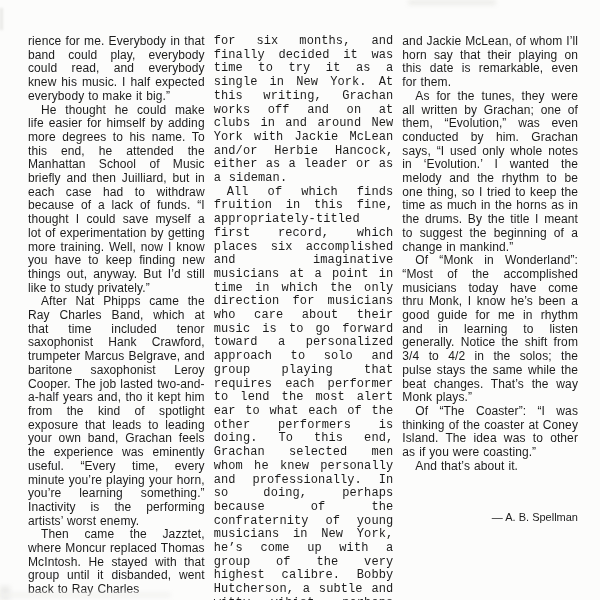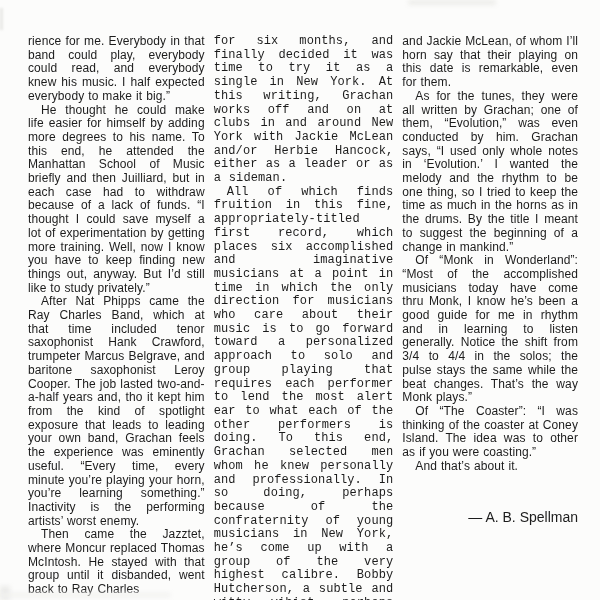--- a/index.html
+++ b/index.html
@@ -41,21 +41,21 @@
     word-spacing: 0.5px;
   }
   .column p.indent {
     text-indent: 13px;
   }
   .signature {
     margin-top: 26px;
     text-align: right;
   }
   .signature .sig-name {
-    font-size: 14px;
+    font-size: 11px;
     line-height: 14px;
     color: #1c1c1c;
     margin-top: 36px;
   }
   .signature .sig-credit {
     font-size: 10.5px;
     line-height: 14px;
     color: #1c1c1c;
     font-style: italic;
   }
@@ -101,21 +101,21 @@
     </div>
 
     <div class="column col-2">
       <p>for six months, and finally decided it was time to try it as a single in New York. At this writing, Grachan works off and on at clubs in and around New York with Jackie McLean and/or Herbie Hancock, either as a leader or as a sideman.</p>
       <p class="indent">All of which finds fruition in this fine, appropriately-titled first record, which places six accomplished and imaginative musicians at a point in time in which the only direction for musicians who care about their music is to go forward toward a personalized approach to solo and group playing that requires each performer to lend the most alert ear to what each of the other performers is doing. To this end, Grachan selected men whom he knew personally and professionally. In so doing, perhaps because of the confraternity of young musicians in New York, he’s come up with a group of the very highest calibre. Bobby Hutcherson, a subtle and witty vibist, perhaps the most interesting man to come along on his instrument in the last five years; Bob Cranshaw, a strong and imaginative bassist who achieved some prominence with the steamrolling Sonny Rollins Quartet; Anthony Williams, a startlingly accomplished young drummer from Boston who has already been used extensively by Miles Davis; Lee Morgan</p>
     </div>
 
     <div class="column col-3">
       <p>and Jackie McLean, of whom I’ll horn say that their playing on this date is remarkable, even for them.</p>
       <p class="indent">As for the tunes, they were all written by Grachan; one of them, “Evolution,” was even conducted by him. Grachan says, “I used only whole notes in ‘Evolution.’ I wanted the melody and the rhythm to be one thing, so I tried to keep the time as much in the horns as in the drums. By the title I meant to suggest the beginning of a change in mankind.”</p>
-      <p class="indent">Of “Monk in Wonderland”: “Most of the accomplished musicians today have come thru Monk, I know he’s been a good guide for me in rhythm and in learning to listen generally. Notice the shift from 3/4 to 4/4 in the solos; the pulse stays the same while the beat changes. That’s the way Monk plays.”</p>
+      <p class="indent">Of “Monk in Wonderland”: “Most of the accomplished musicians today have come thru Monk, I know he’s been a good guide for me in rhythm and in learning to listen generally. Notice the shift from 3/4 to 4/2 in the solos; the pulse stays the same while the beat changes. That’s the way Monk plays.”</p>
       <p class="indent">Of “The Coaster”: “I was thinking of the coaster at Coney Island. The idea was to other as if you were coasting.”</p>
       <p class="indent">And that’s about it.</p>
 
       <div class="signature">
         <div class="sig-name">— A. B. Spellman</div>
       </div>
     </div>
 
   </div>
 </div>

